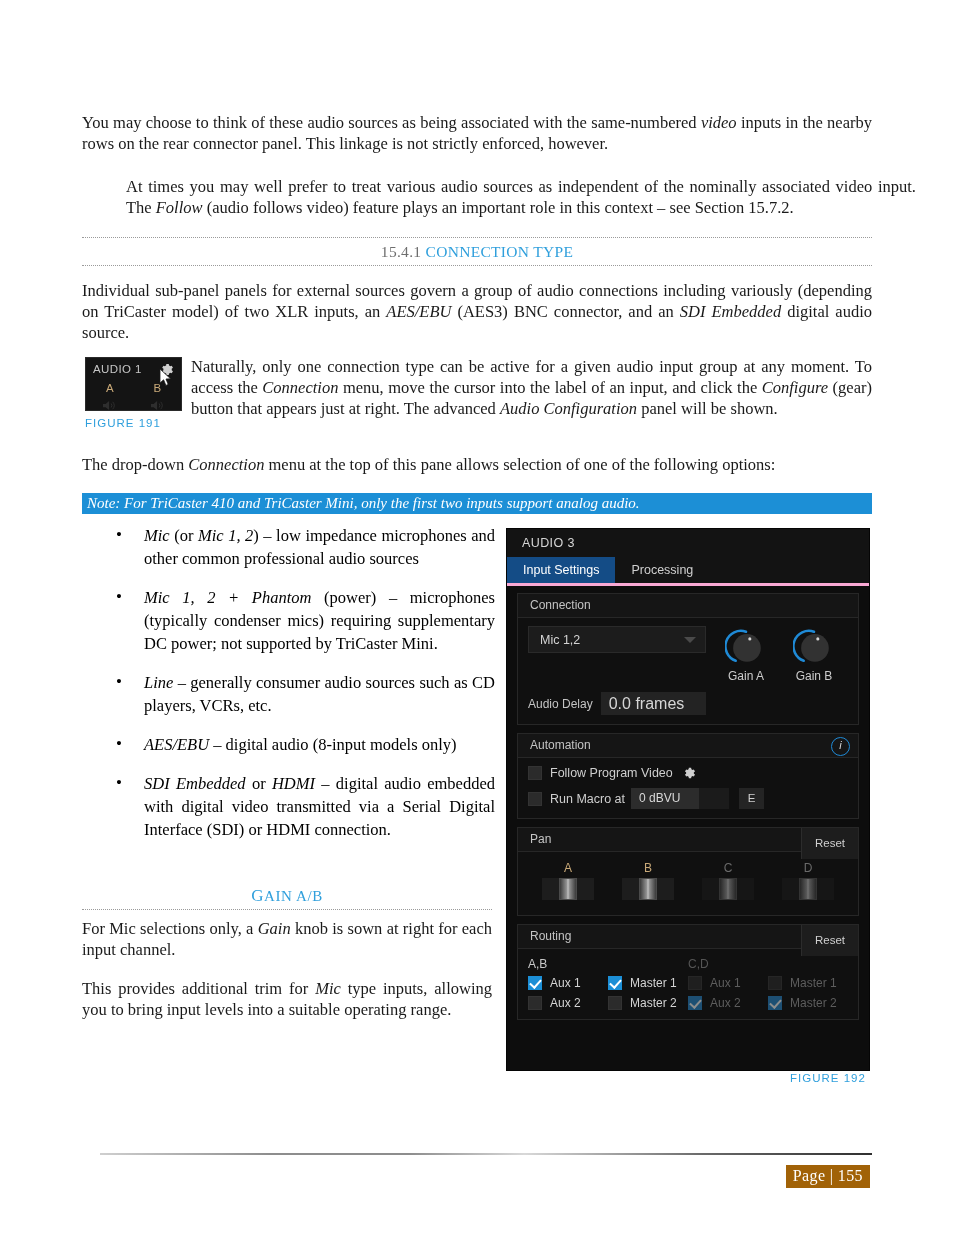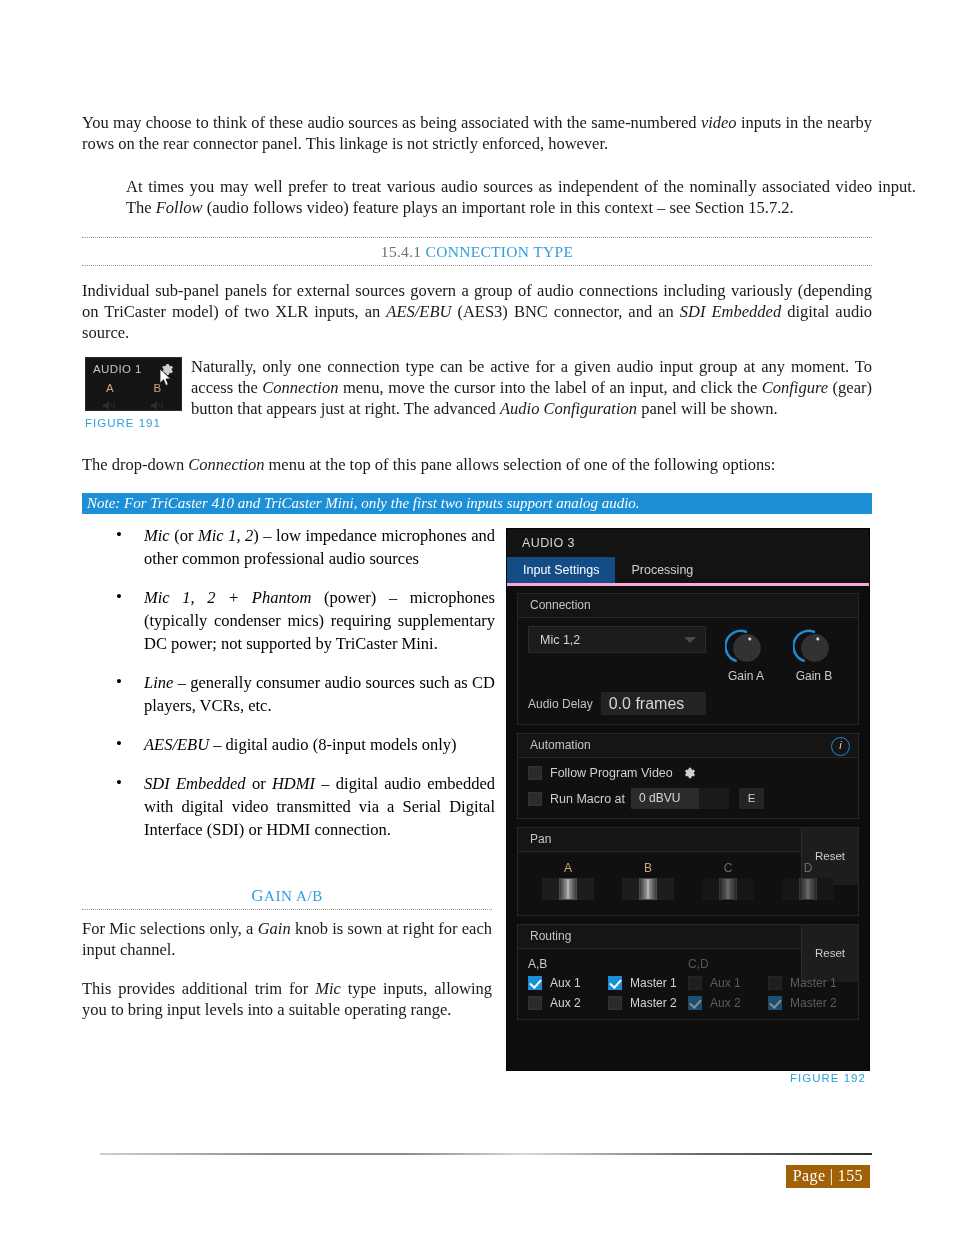--- a/index.html
+++ b/index.html
@@ -229,21 +229,21 @@
   .group-body {
     padding: 8px 10px 9px 10px;
     position: relative;
   }
 
   .reset-btn {
     position: absolute;
     right: 0; top: 0;
     height: 23px;
     line-height: 23px;
-    padding: 17px 13px;
+    padding: 4px 13px;
     background: #1d1d1d;
     border-left: 1px solid #2c2c2c;
     font-size: 11.5px;
     color: #cfcfcf;
   }
   .info-btn {
     position: absolute;
     right: 8px; top: 3px;
     width: 17px; height: 17px;
     border: 1.5px solid #1f8ad6;

